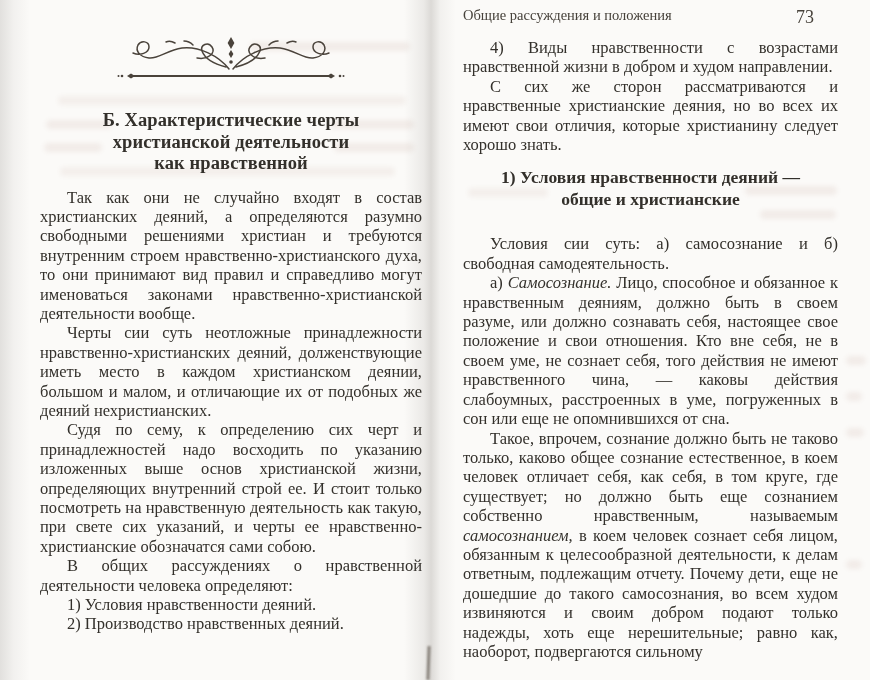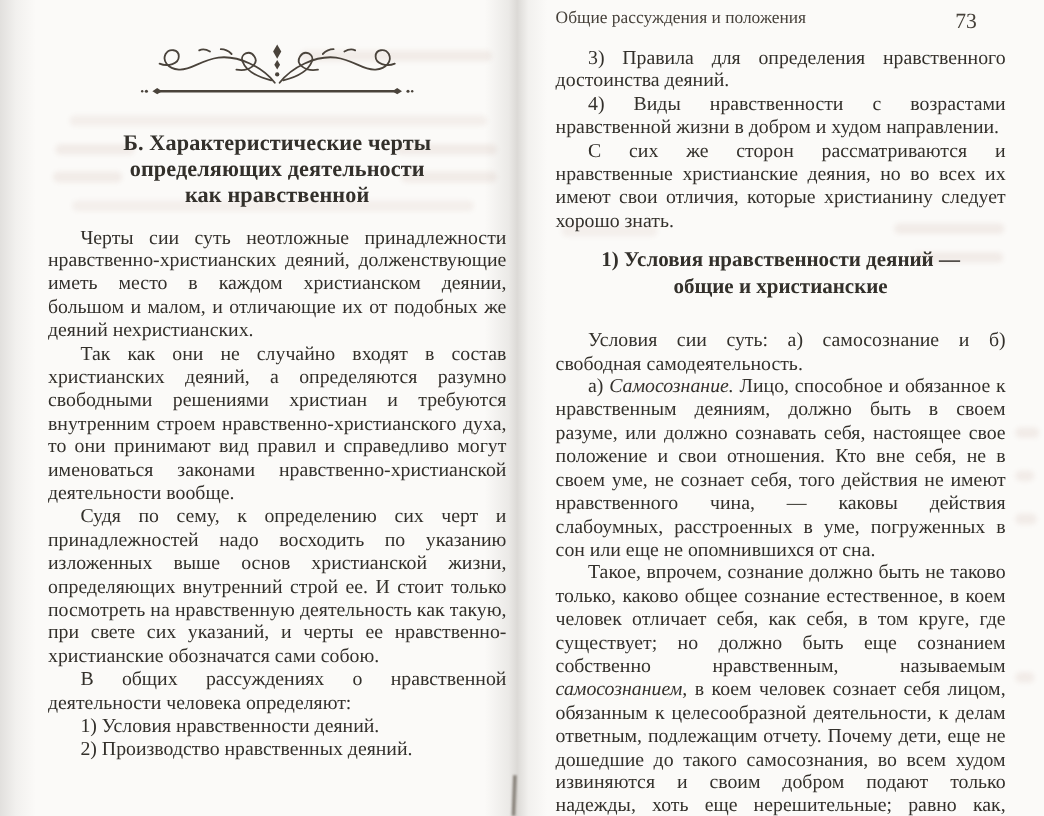--- a/index.html
+++ b/index.html
@@ -114,36 +114,35 @@
       <path d="M14 40 H214" stroke-width="2"></path>
       <path d="M10 40 l4 -2.6 4 2.6 -4 2.6 z" fill="#4a433b" stroke="none"></path>
       <path d="M210 40 l4 -2.6 4 2.6 -4 2.6 z" fill="#4a433b" stroke="none"></path>
       <circle cx="5" cy="40" r="1.3" fill="#4a433b" stroke="none"></circle>
       <circle cx="1.5" cy="40" r="1" fill="#4a433b" stroke="none"></circle>
       <circle cx="223" cy="40" r="1.3" fill="#4a433b" stroke="none"></circle>
       <circle cx="226.5" cy="40" r="1" fill="#4a433b" stroke="none"></circle>
     </svg>
 
     <h1 class="chapter-heading">Б. Характеристические черты
-определяющих деятельности
+христианской деятельности
 как нравственной</h1>
 
     <div id="left-body">
+        <p class="para">Так как они не случайно входят в состав христианских деяний, а определяются разумно свободными решениями христиан и требуются внутренним строем нравственно-христианского духа, то они принимают вид правил и справедливо могут именоваться законами нравственно-христианской деятельности вообще.</p>
         <p class="para">Черты сии суть неотложные принадлежности нравственно-христианских деяний, долженствующие иметь место в каждом христианском деянии, большом и малом, и отличающие их от подобных же деяний нехристианских.</p>
-        <p class="para">Так как они не случайно входят в состав христианских деяний, а определяются разумно свободными решениями христиан и требуются внутренним строем нравственно-христианского духа, то они принимают вид правил и справедливо могут именоваться законами нравственно-христианской деятельности вообще.</p>
         <p class="para">Судя по сему, к определению сих черт и принадлежностей надо восходить по указанию изложенных выше основ христианской жизни, определяющих внутренний строй ее. И стоит только посмотреть на нравственную деятельность как такую, при свете сих указаний, и черты ее нравственно-христианские обозначатся сами собою.</p>
         <p class="para">В общих рассуждениях о нравственной деятельности человека определяют:</p>
         <p class="para">1) Условия нравственности деяний.</p>
         <p class="para">2) Производство нравственных деяний.</p>
       </div>
   </div>
 
   <div class="col-right body-text">
     <div id="right-body-top">
-        <p class="para">3) Правила для определения нравственного достоинства деяний.</p>
         <p class="para">4) Виды нравственности с возрастами нравственной жизни в добром и худом направлении.</p>
         <p class="para">С сих же сторон рассматриваются и нравственные христианские деяния, но во всех их имеют свои отличия, которые христианину следует хорошо знать.</p>
       </div>
 
     <h2 class="section-heading">1) Условия нравственности деяний —
 общие и христианские</h2>
 
     <div id="right-body-bottom">
         <p class="para">Условия сии суть: а) самосознание и б) свободная самодеятельность.</p>
         <p class="para">а) <i>Самосознание.</i> Лицо, способное и обязанное к нравственным деяниям, должно быть в своем разуме, или должно сознавать себя, настоящее свое положение и свои отношения. Кто вне себя, не в своем уме, не сознает себя, того действия не имеют нравственного чина, — каковы действия слабоумных, расстроенных в уме, погруженных в сон или еще не опомнившихся от сна.</p>

